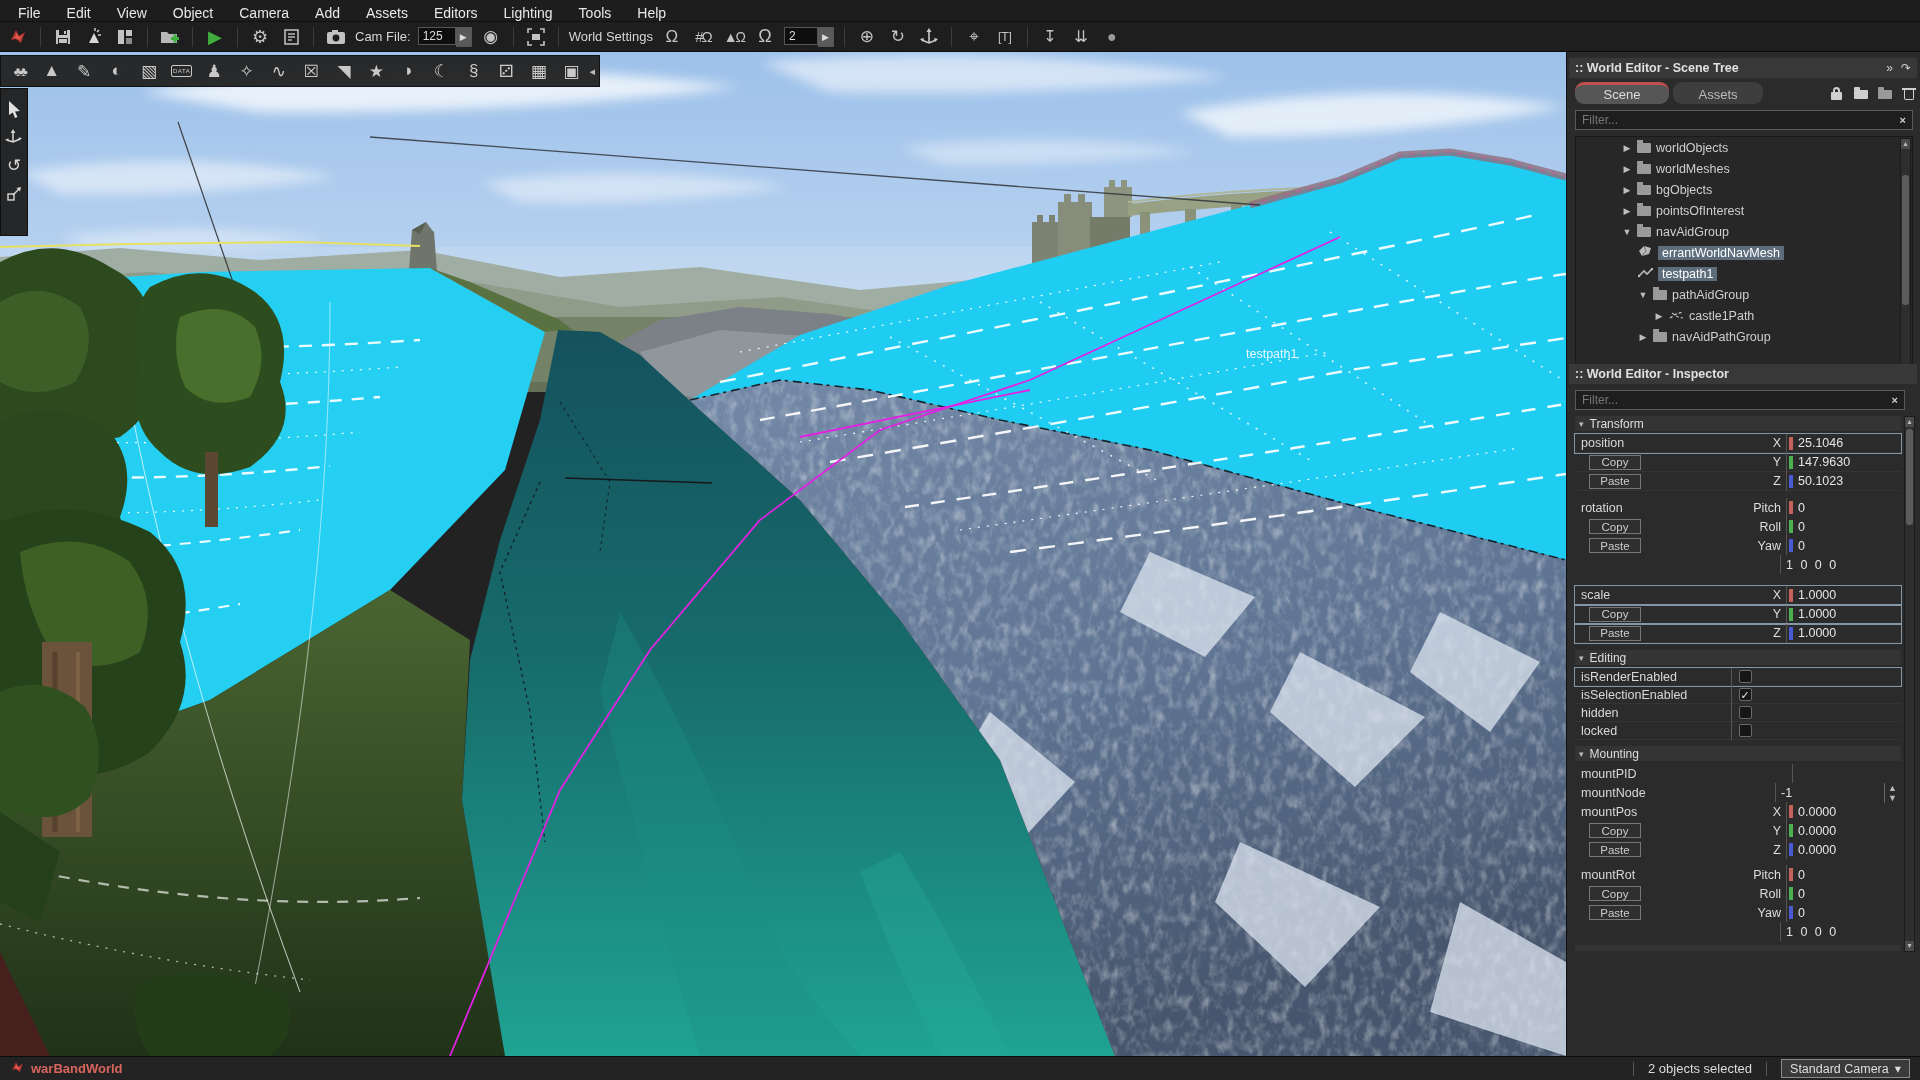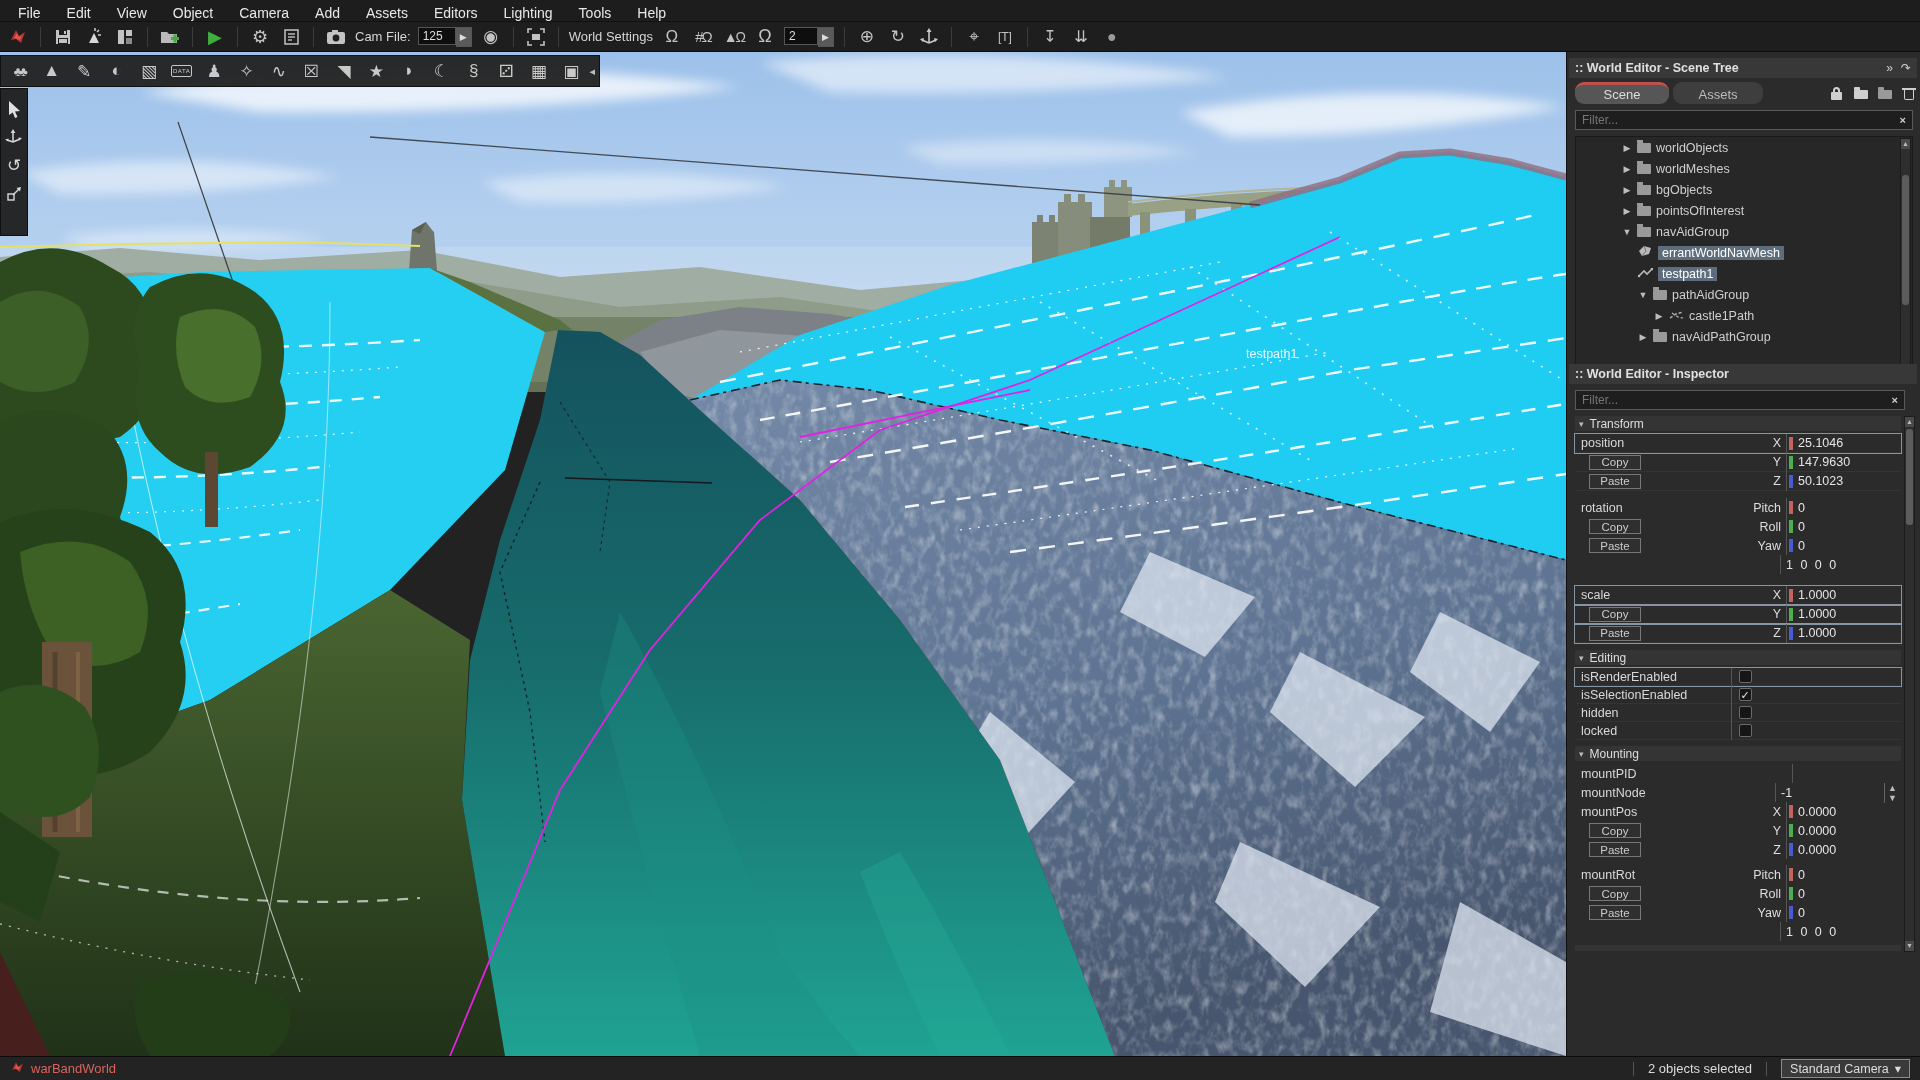--- a/index.html
+++ b/index.html
@@ -112,21 +112,21 @@
   .spacer-flex { flex:1; }
   .hl { outline:1px solid #8496a6; }
   .checkbox { width:13px; height:13px; background:#161616; border:1px solid #6a6a6a; border-radius:2px;
               margin-left:7px; color:#e8e8e8; font-size:11px; line-height:12px; text-align:center;}
   .spin { margin-left:auto; margin-right:4px; color:#bbb; font-size:9px; border-left:1px solid #666; padding-left:3px;}
 
   
   #statusbar { position:absolute; left:0; top:1056px; width:1920px; height:24px; background:#232323;
                border-top:1px solid #0c0c0c; display:flex; align-items:center; padding:0 10px;
                color:#dcdcdc; font-size:13px; z-index:40;}
-  #sb-world { color:#d8655c; font-weight:normal; margin:0 8px 0 6px; }
+  #sb-world { color:#d8655c; font-weight:bold; margin:0 8px 0 6px; }
   #sb-right { margin-left:auto; display:flex; align-items:center; gap:14px; }
   .sb-sep { width:1px; height:14px; background:#555; }
   #camera-btn { border:1px solid #8a8a8a; background:#3a3a3a; color:#ddd; font-size:12.5px;
                 padding:1px 8px; display:flex; align-items:center; gap:6px;}
 </style>
 </head>
 <body>
 
 <div id="app">
 

